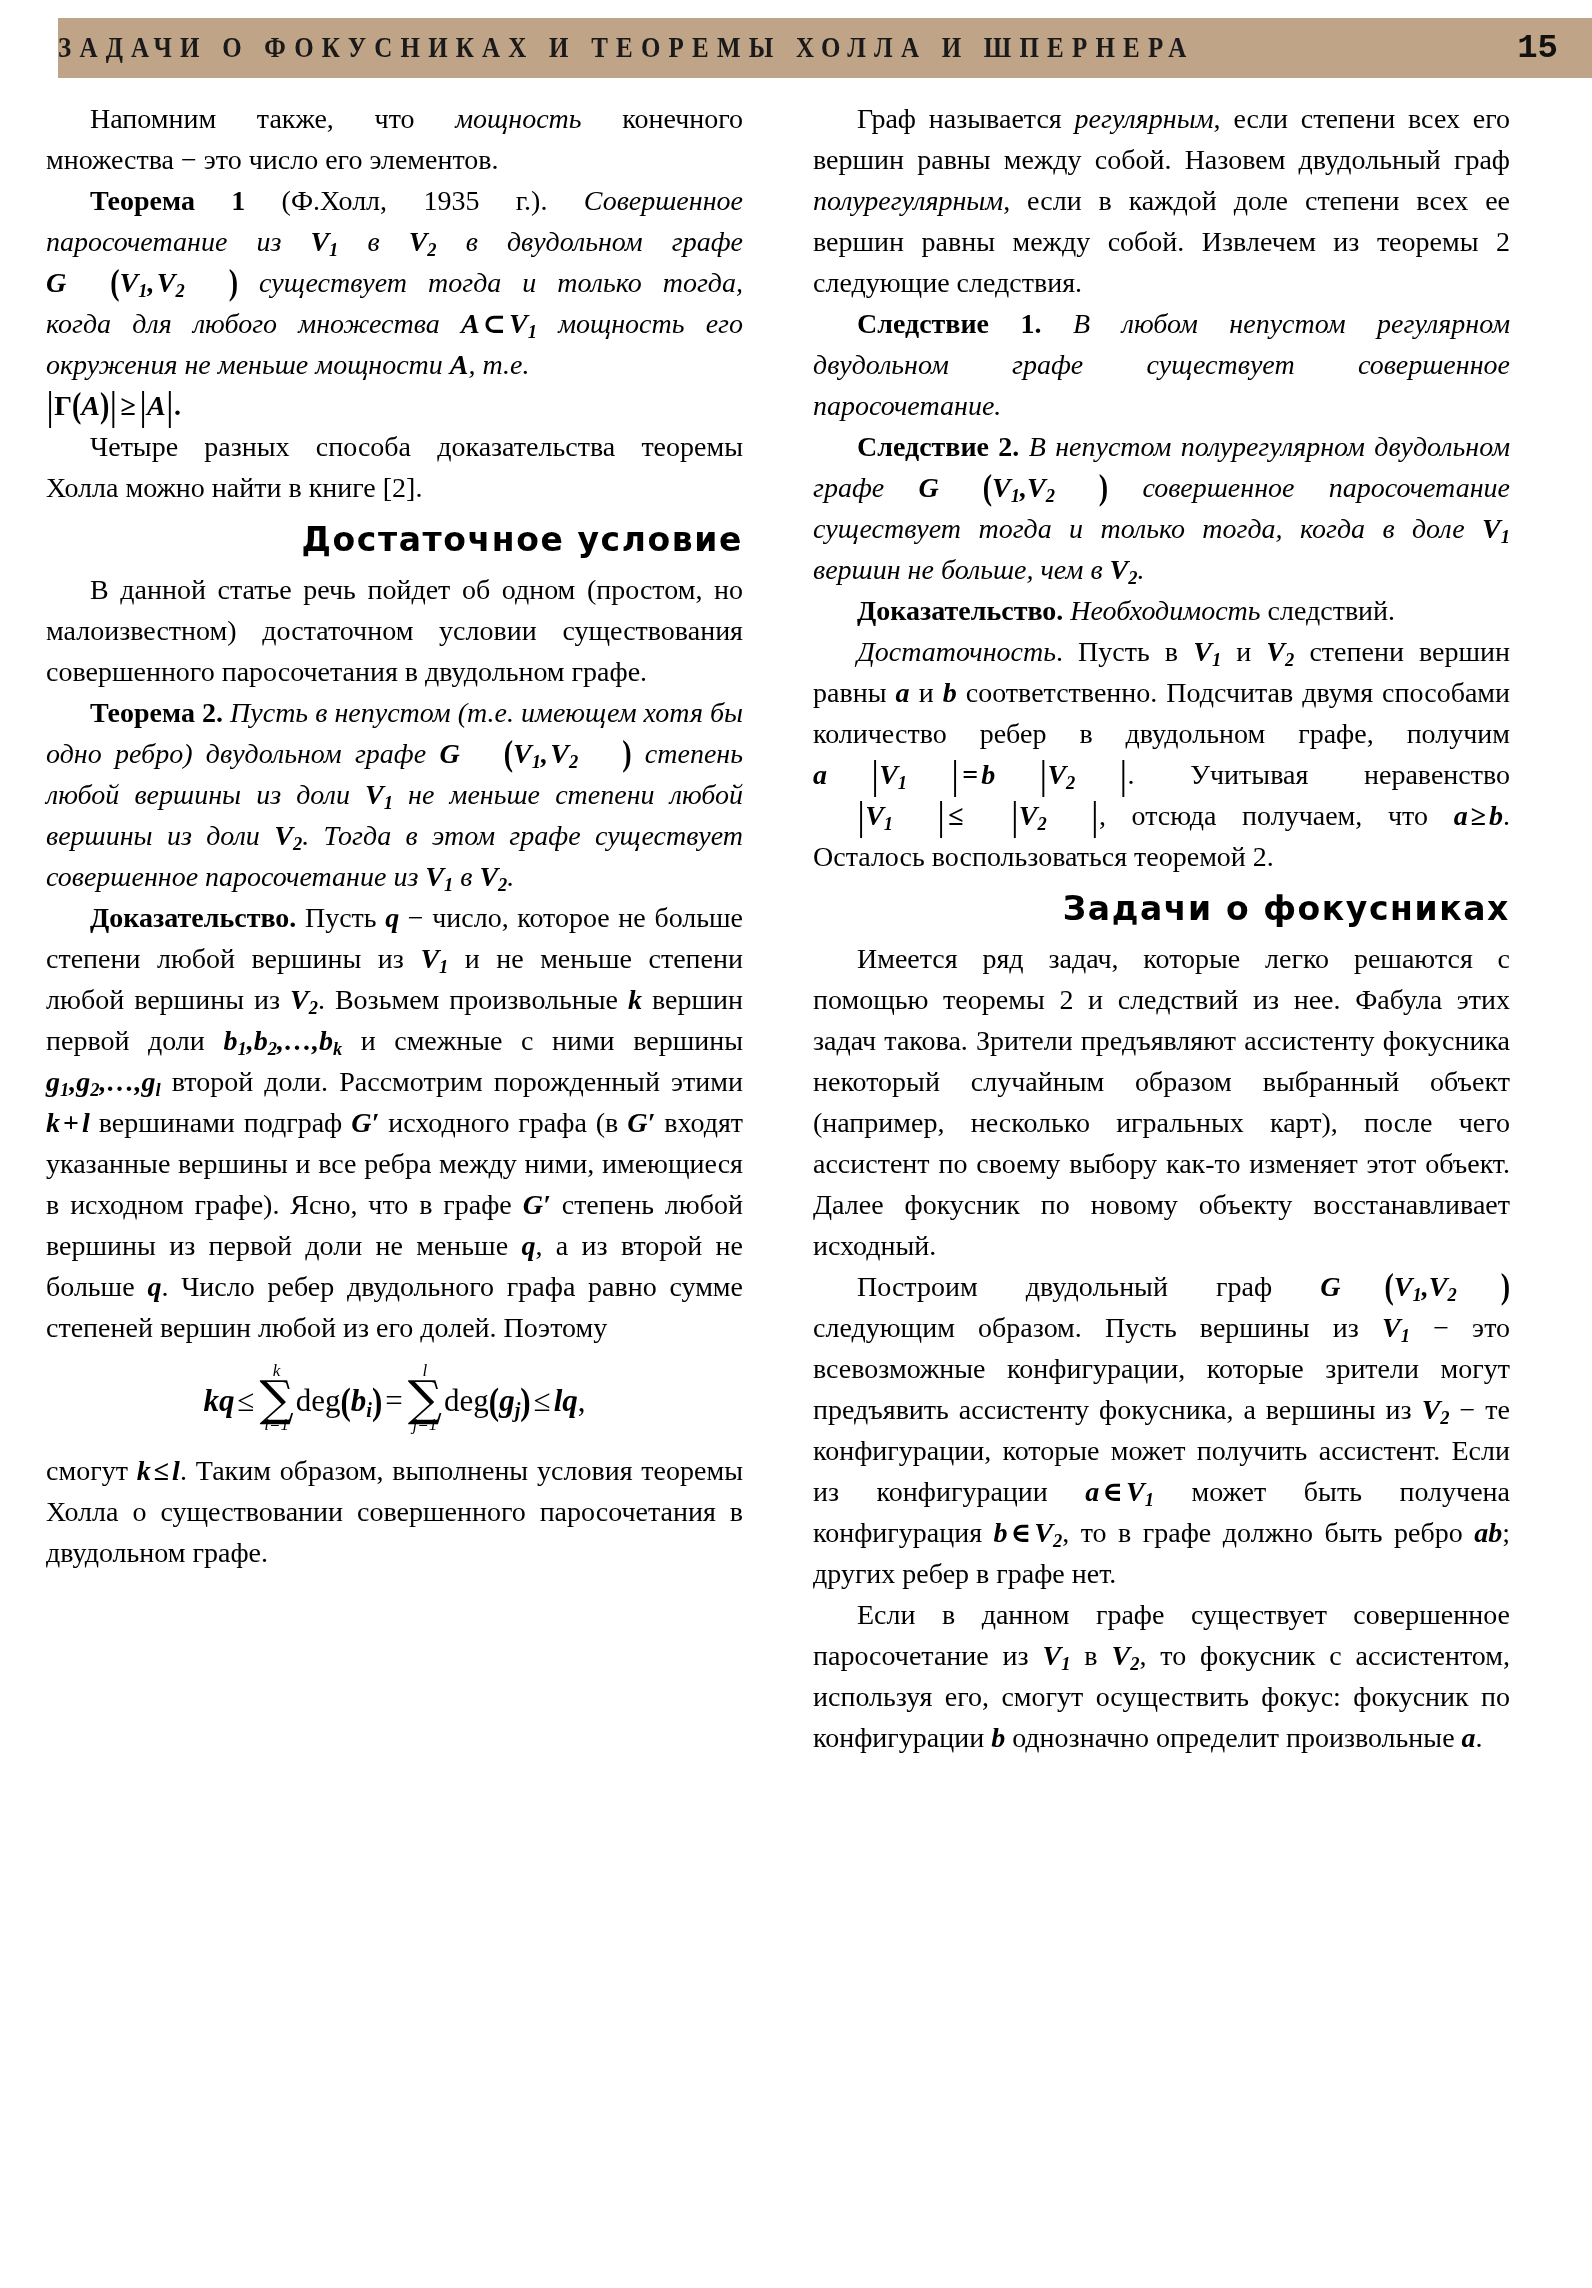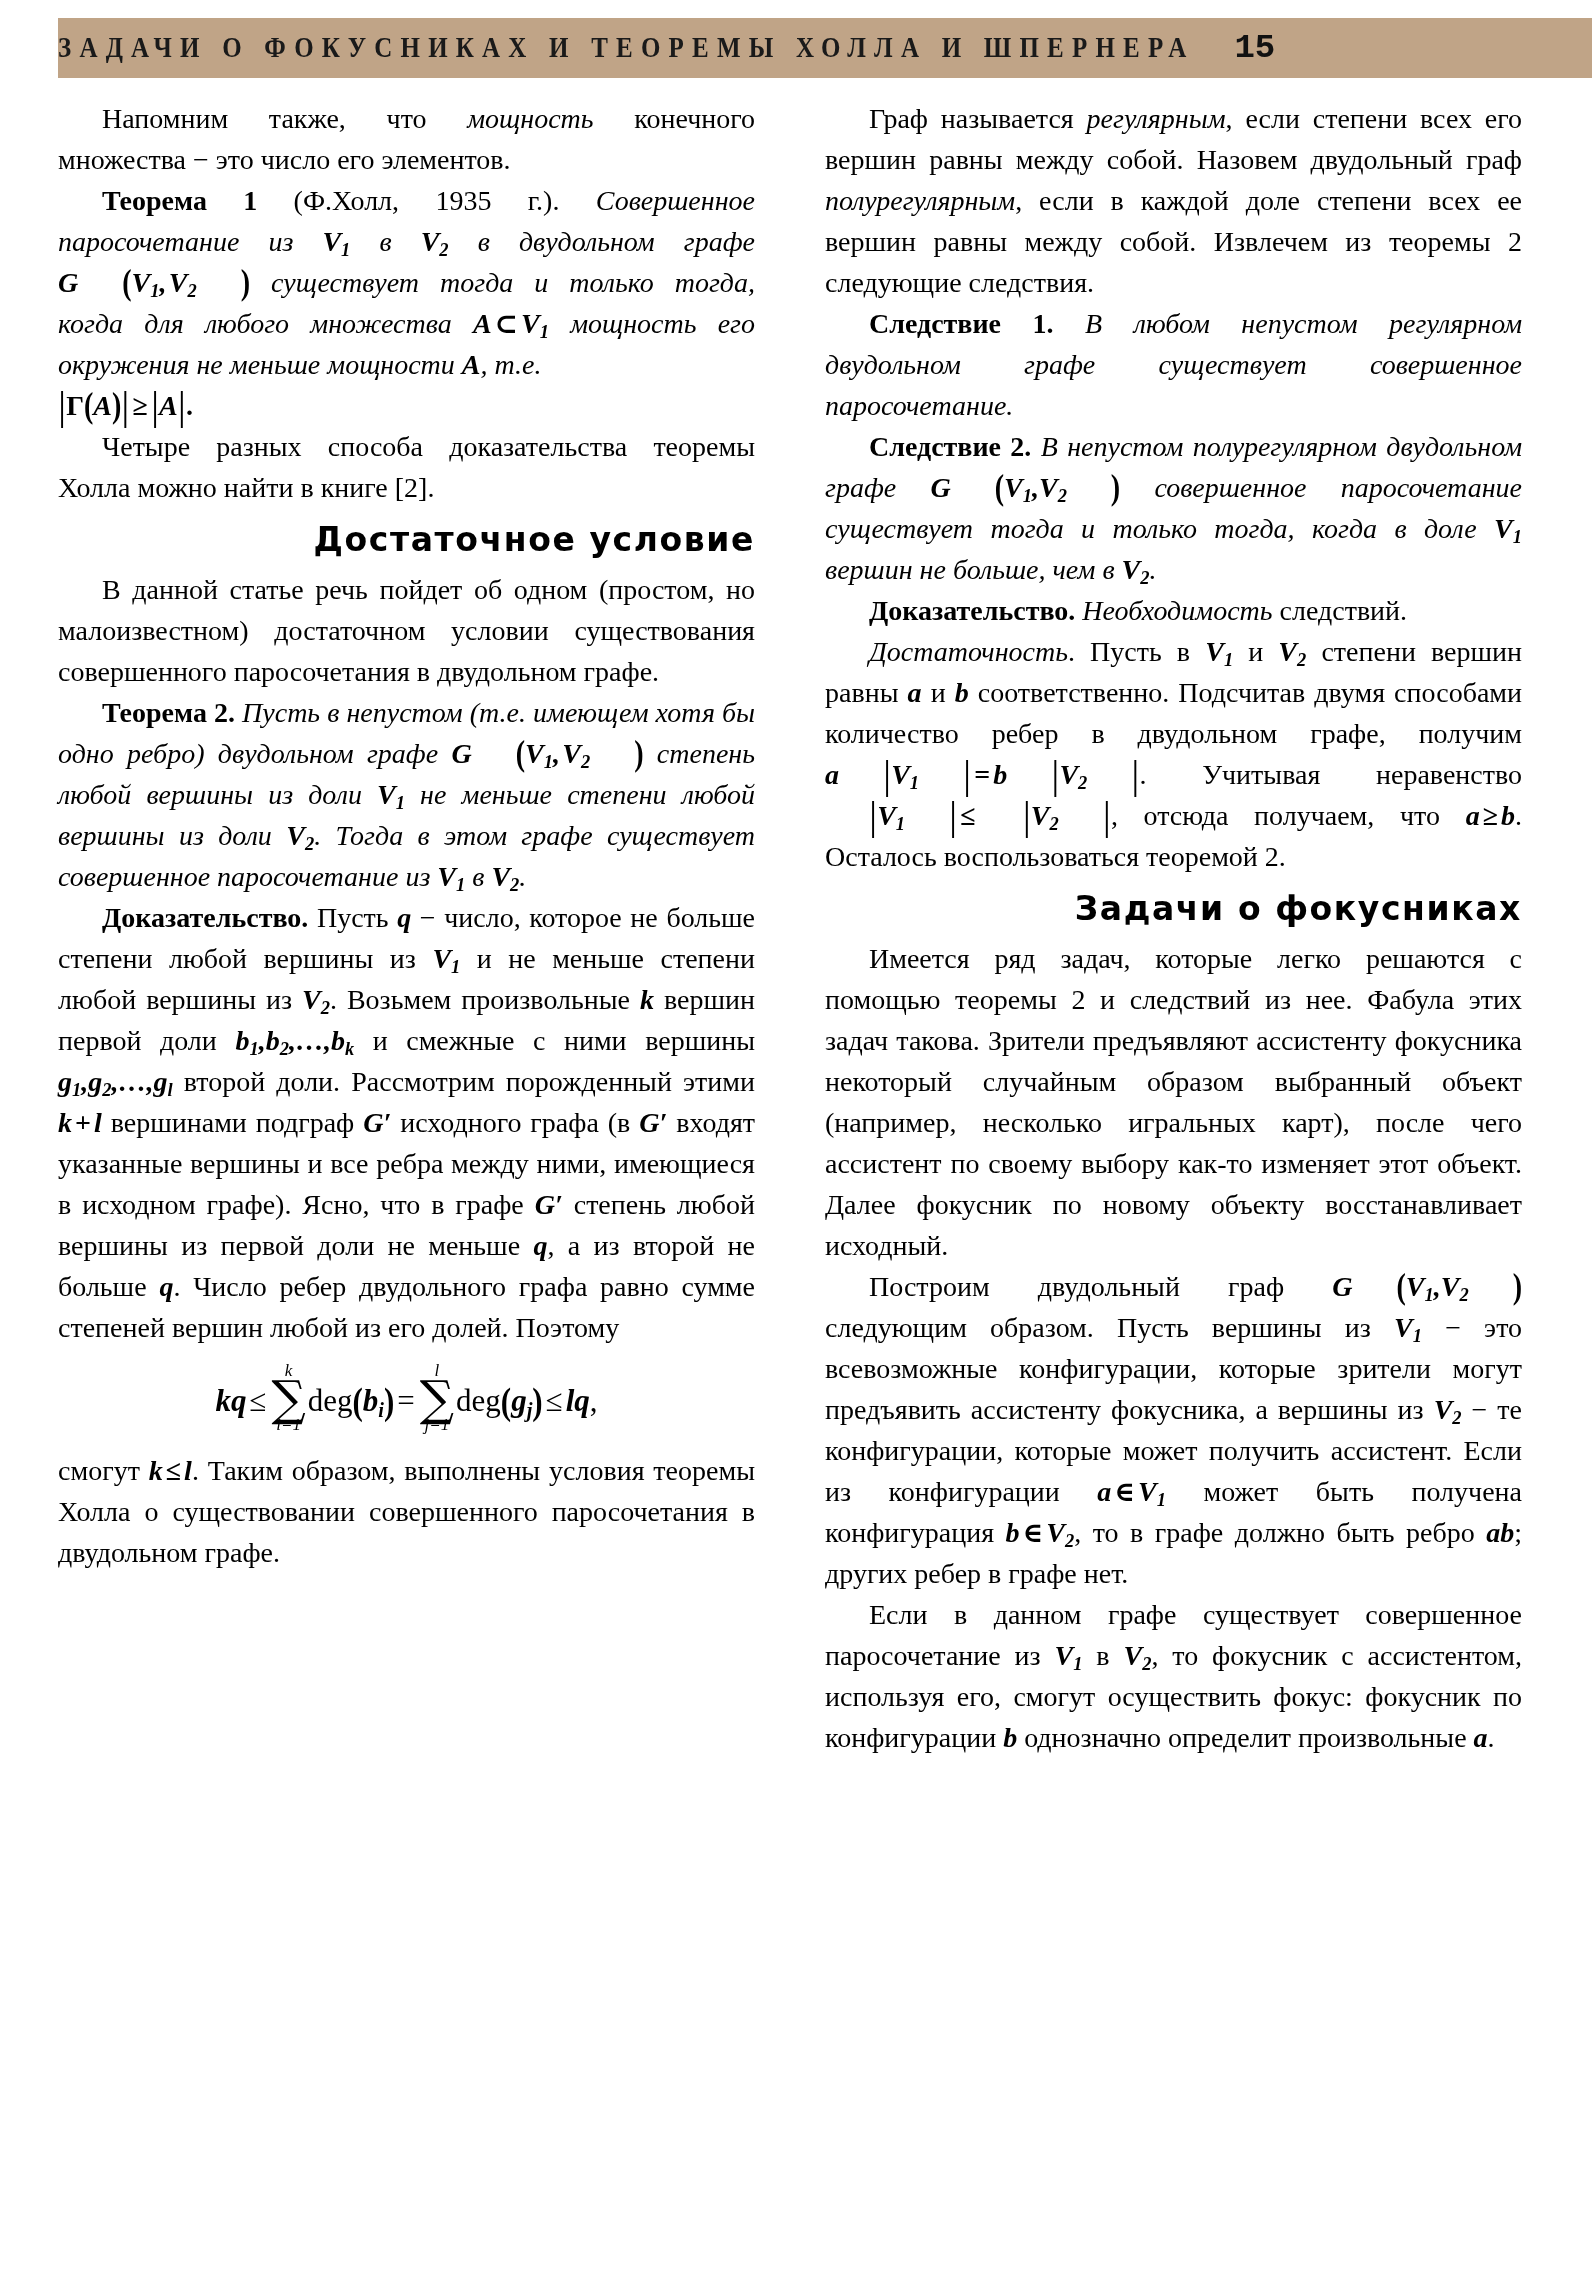--- a/index.html
+++ b/index.html
@@ -19,21 +19,21 @@
   
   .runhead {
     position: absolute;
     left: 58px;
     top: 18px;
     width: 1534px;
     height: 60px;
     background: #c0a487;
     display: flex;
     align-items: center;
-    justify-content: flex-start;
+    justify-content: space-between;
     box-sizing: border-box;
     padding-right: 34px;
   }
   .runhead-title {
     font-family: "Liberation Serif", "DejaVu Serif", serif;
     font-size: 25px;
     font-weight: 700;
     letter-spacing: 8.2px;
     color: #1a1a1a;
     white-space: nowrap;
@@ -52,21 +52,21 @@
 
   
   .page-body {
     position: absolute;
     left: 0;
     top: 98px;
     width: 1380px;
     height: 2169px;
     display: flex;
     gap: 70px;
-    padding: 0 66px 0 58px;
+    padding: 0 66px 0 46px;
     box-sizing: border-box;
   }
   .col {
     width: 697px;
     flex: 0 0 697px;
   }
 
   p {
     margin: 0;
     font-size: 28px;

